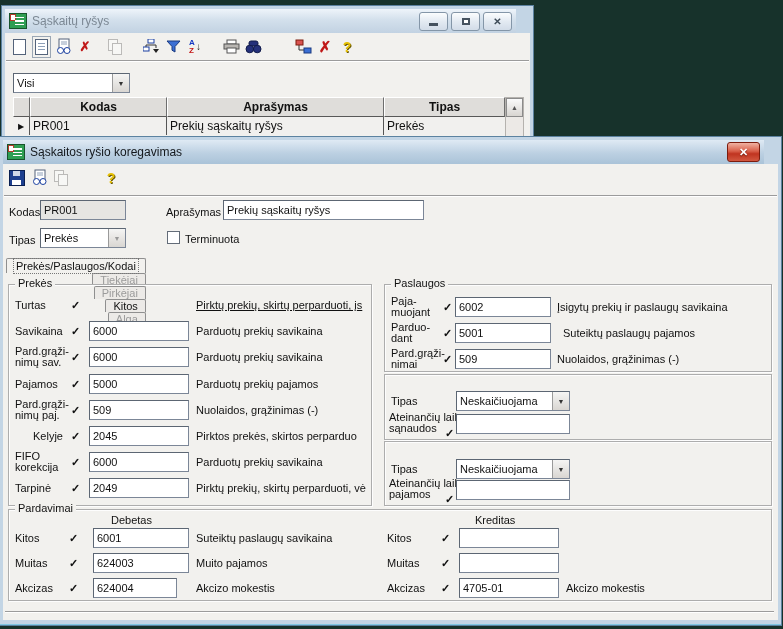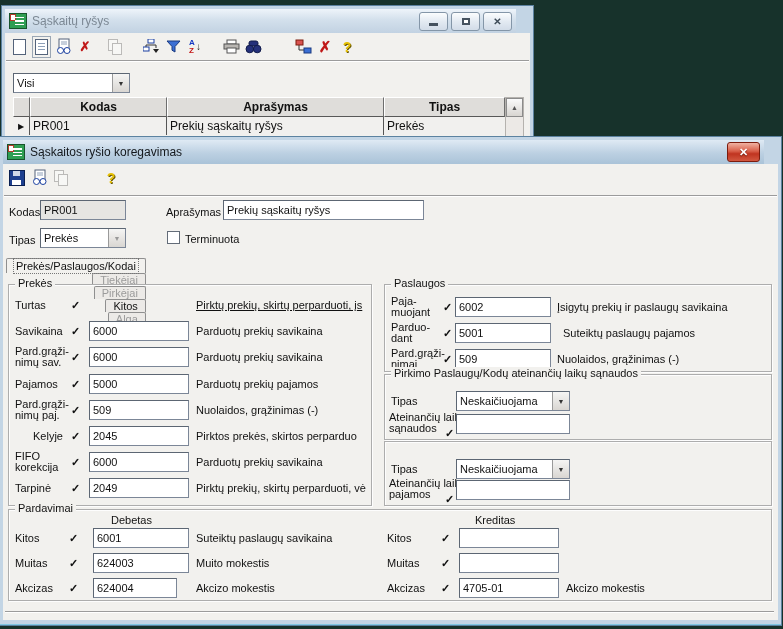--- a/index.html
+++ b/index.html
@@ -352,21 +352,20 @@
         </div>
       <div class="frow" style="top:64px;">
           <span class="lbl" style="left:6px;width:56px;">Pard.grąži-nimai</span>
           <span class="chk" style="left:58px;">✓</span>
           <input class="tbox" style="left: 70px; top: 0px; width: 96px;" value="509">
           <span class="desc" style="left:172px;">Nuolaidos, grąžinimas (-)</span>
         </div>
     </div>
 
     <div class="grp" style="left:381px;top:210px;width:388px;height:66px;">
-      <span class="legend">Pirkimo Paslaugų/Kodų ateinančių laikų sąnaudos</span>
       <span class="abs" style="left:6px;top:20px;">Tipas</span>
       <div class="combo" style="left:71px;top:16px;width:114px;">
         <span class="val">Neskaičiuojama</span>
         <span class="btn">▼</span>
       </div>
       <span class="abs" style="left:4px;top:37px;width:78px;line-height:11px;">Ateinančių laikų sąnaudos</span>
       <span class="abs chk" style="left:60px;top:52px;transform:none;">✓</span>
       <input class="tbox" style="left: 71px; top: 39px; width: 114px;" value="">
     </div>
 
@@ -389,21 +388,21 @@
       <div class="frow" style="top:18px;">
           <span class="lbl" style="left:6px;width:50px;">Kitos</span>
           <span class="chk" style="left:60px;">✓</span>
           <input class="tbox" style="left: 84px; top: 0px; width: 96px;" value="6001">
           <span class="desc" style="left:187px;right:390px;">Suteiktų paslaugų savikaina</span>
         </div>
       <div class="frow" style="top:43px;">
           <span class="lbl" style="left:6px;width:50px;">Muitas</span>
           <span class="chk" style="left:60px;">✓</span>
           <input class="tbox" style="left: 84px; top: 0px; width: 96px;" value="624003">
-          <span class="desc" style="left:187px;right:390px;">Muito mokestis</span>
+          <span class="desc" style="left:187px;right:390px;">Muito pajamos</span>
         </div>
       <div class="frow" style="top:68px;">
           <span class="lbl" style="left:6px;width:50px;">Akcizas</span>
           <span class="chk" style="left:60px;">✓</span>
           <input class="tbox" style="left: 84px; top: 0px; width: 84px;" value="624004">
           <span class="desc" style="left:187px;right:390px;">Akcizo mokestis</span>
         </div>
 
       <div class="frow" style="top:18px;">
           <span class="lbl" style="left:378px;width:50px;">Kitos</span>

